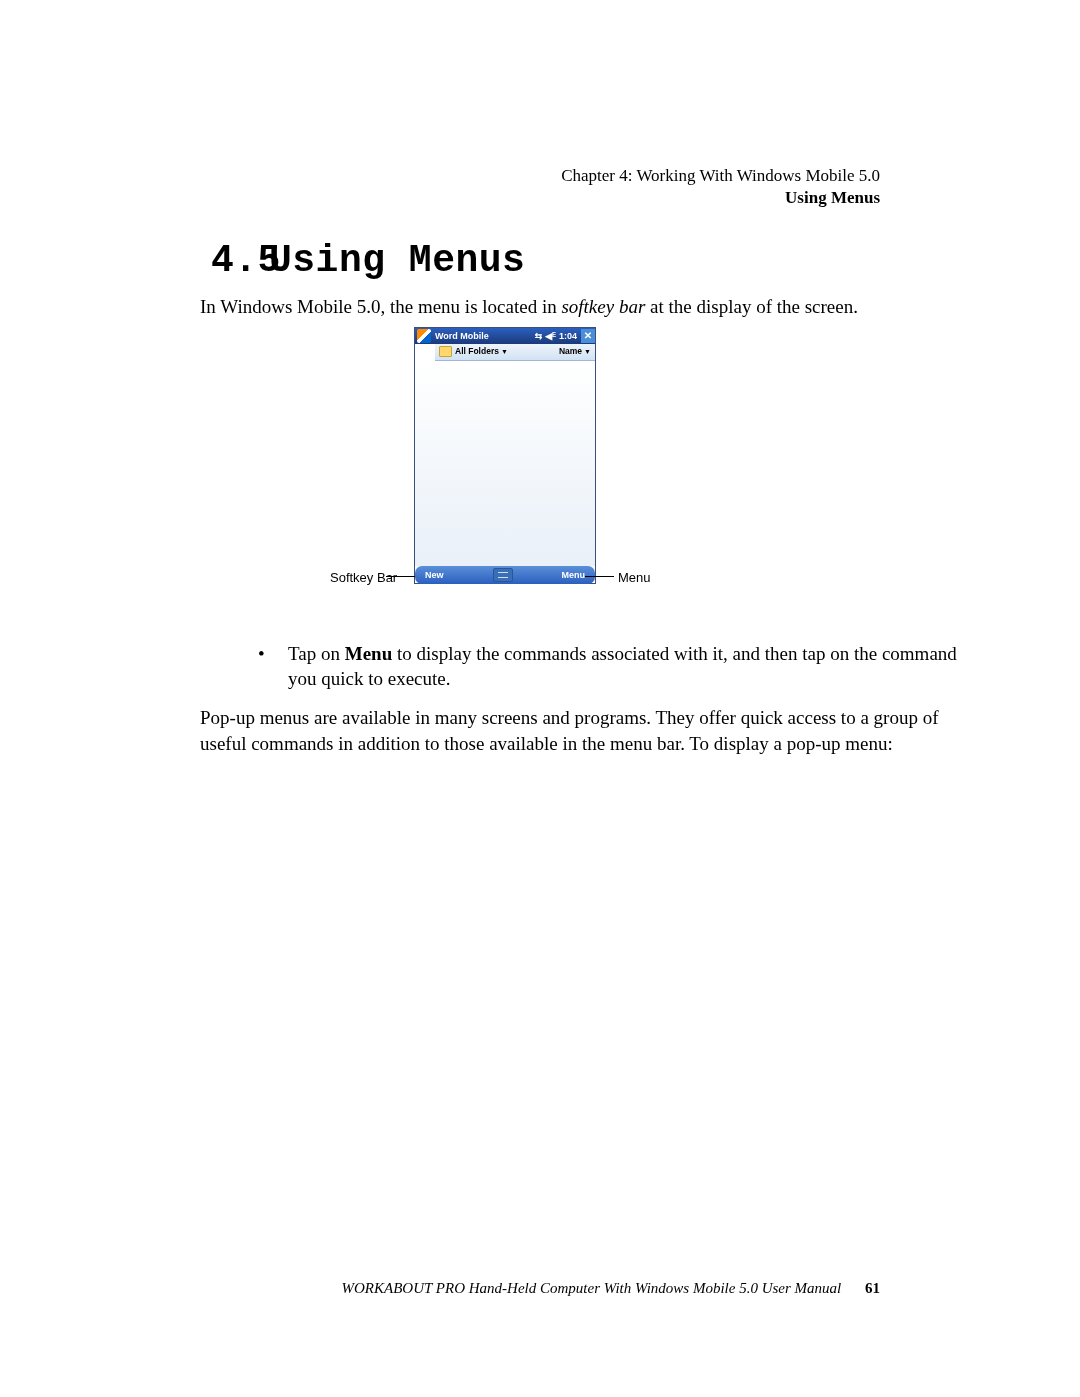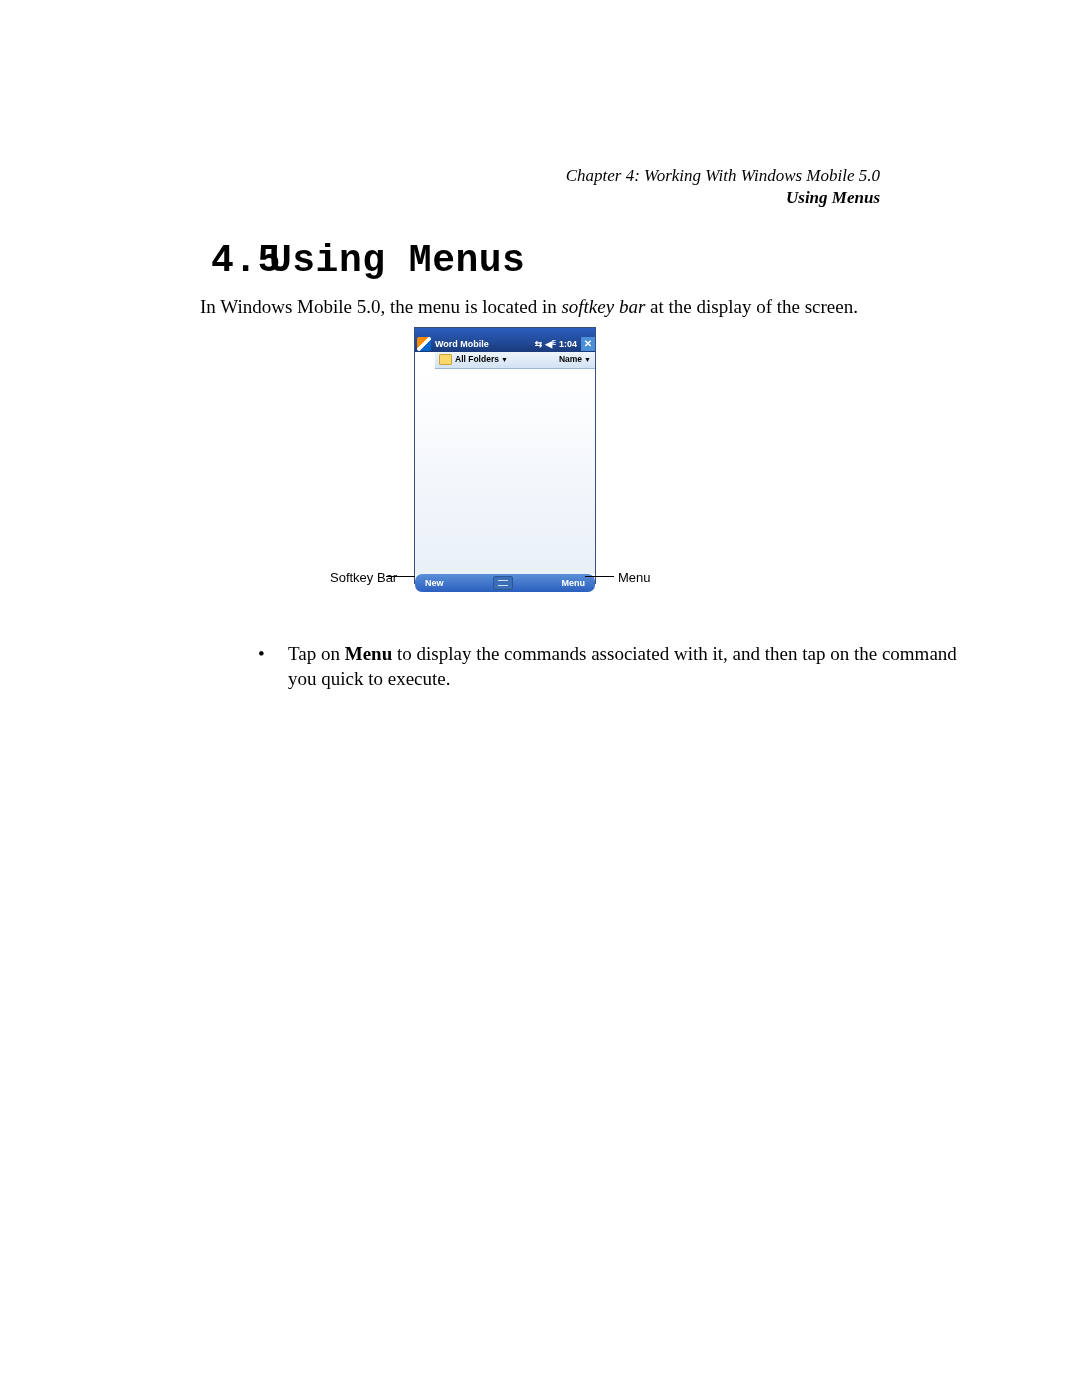--- a/index.html
+++ b/index.html
@@ -14,21 +14,20 @@
     height: 1397px;
     position: relative;
     box-sizing: border-box;
     padding: 165px 120px 80px 200px;
   }
   .running-head {
     position: absolute;
     top: 165px;
     right: 200px;
     text-align: right;
-    font-style: italic;
     font-size: 17px;
     line-height: 1.3;
   }
   .running-head .line2 {
     font-weight: bold;
   }
   .content {
     margin-top: 70px;
     font-size: 19px;
     line-height: 1.35;
@@ -74,21 +73,21 @@
     font-family: Tahoma, Arial, sans-serif;
     font-size: 9px;
     color: #ffffff;
     background: #ffffff;
   }
   .wm-titlebar {
     display: flex;
     align-items: center;
     height: 16px;
     background: linear-gradient(to bottom, #2b5fbf, #1a3a7a);
-    padding: 8px 0 0 2px;
+    padding: 0 0 0 2px;
     font-weight: bold;
     color: #ffffff;
   }
   .wm-start-icon {
     width: 14px;
     height: 14px;
     background: linear-gradient(135deg, #ff8c00 0 40%, #ffffff 40% 60%, #0066cc 60% 100%);
     border-radius: 2px;
     margin-right: 4px;
     flex: none;
@@ -289,17 +288,22 @@
     <div class="bullet-list">
       <div class="bullet-item">
         <div class="bullet-dot">•</div>
         <div>
           <span>Tap on </span><span class="bold">Menu</span><span> to display the commands associated with it, and then tap on the command you quick to execute.</span>
         </div>
       </div>
     </div>
 
 
+    <p>Pop-up menus are available in many screens and programs. They offer quick access to a group of useful commands in addition to those available in the menu bar. To display a pop-up menu:</p>
 
   </div>
 
+  <div class="footer">
+    <span>WORKABOUT PRO Hand-Held Computer With Windows Mobile 5.0 User Manual</span>
+    <span class="pn">61</span>
+  </div>
 
 </div>
 
 </body></html>

